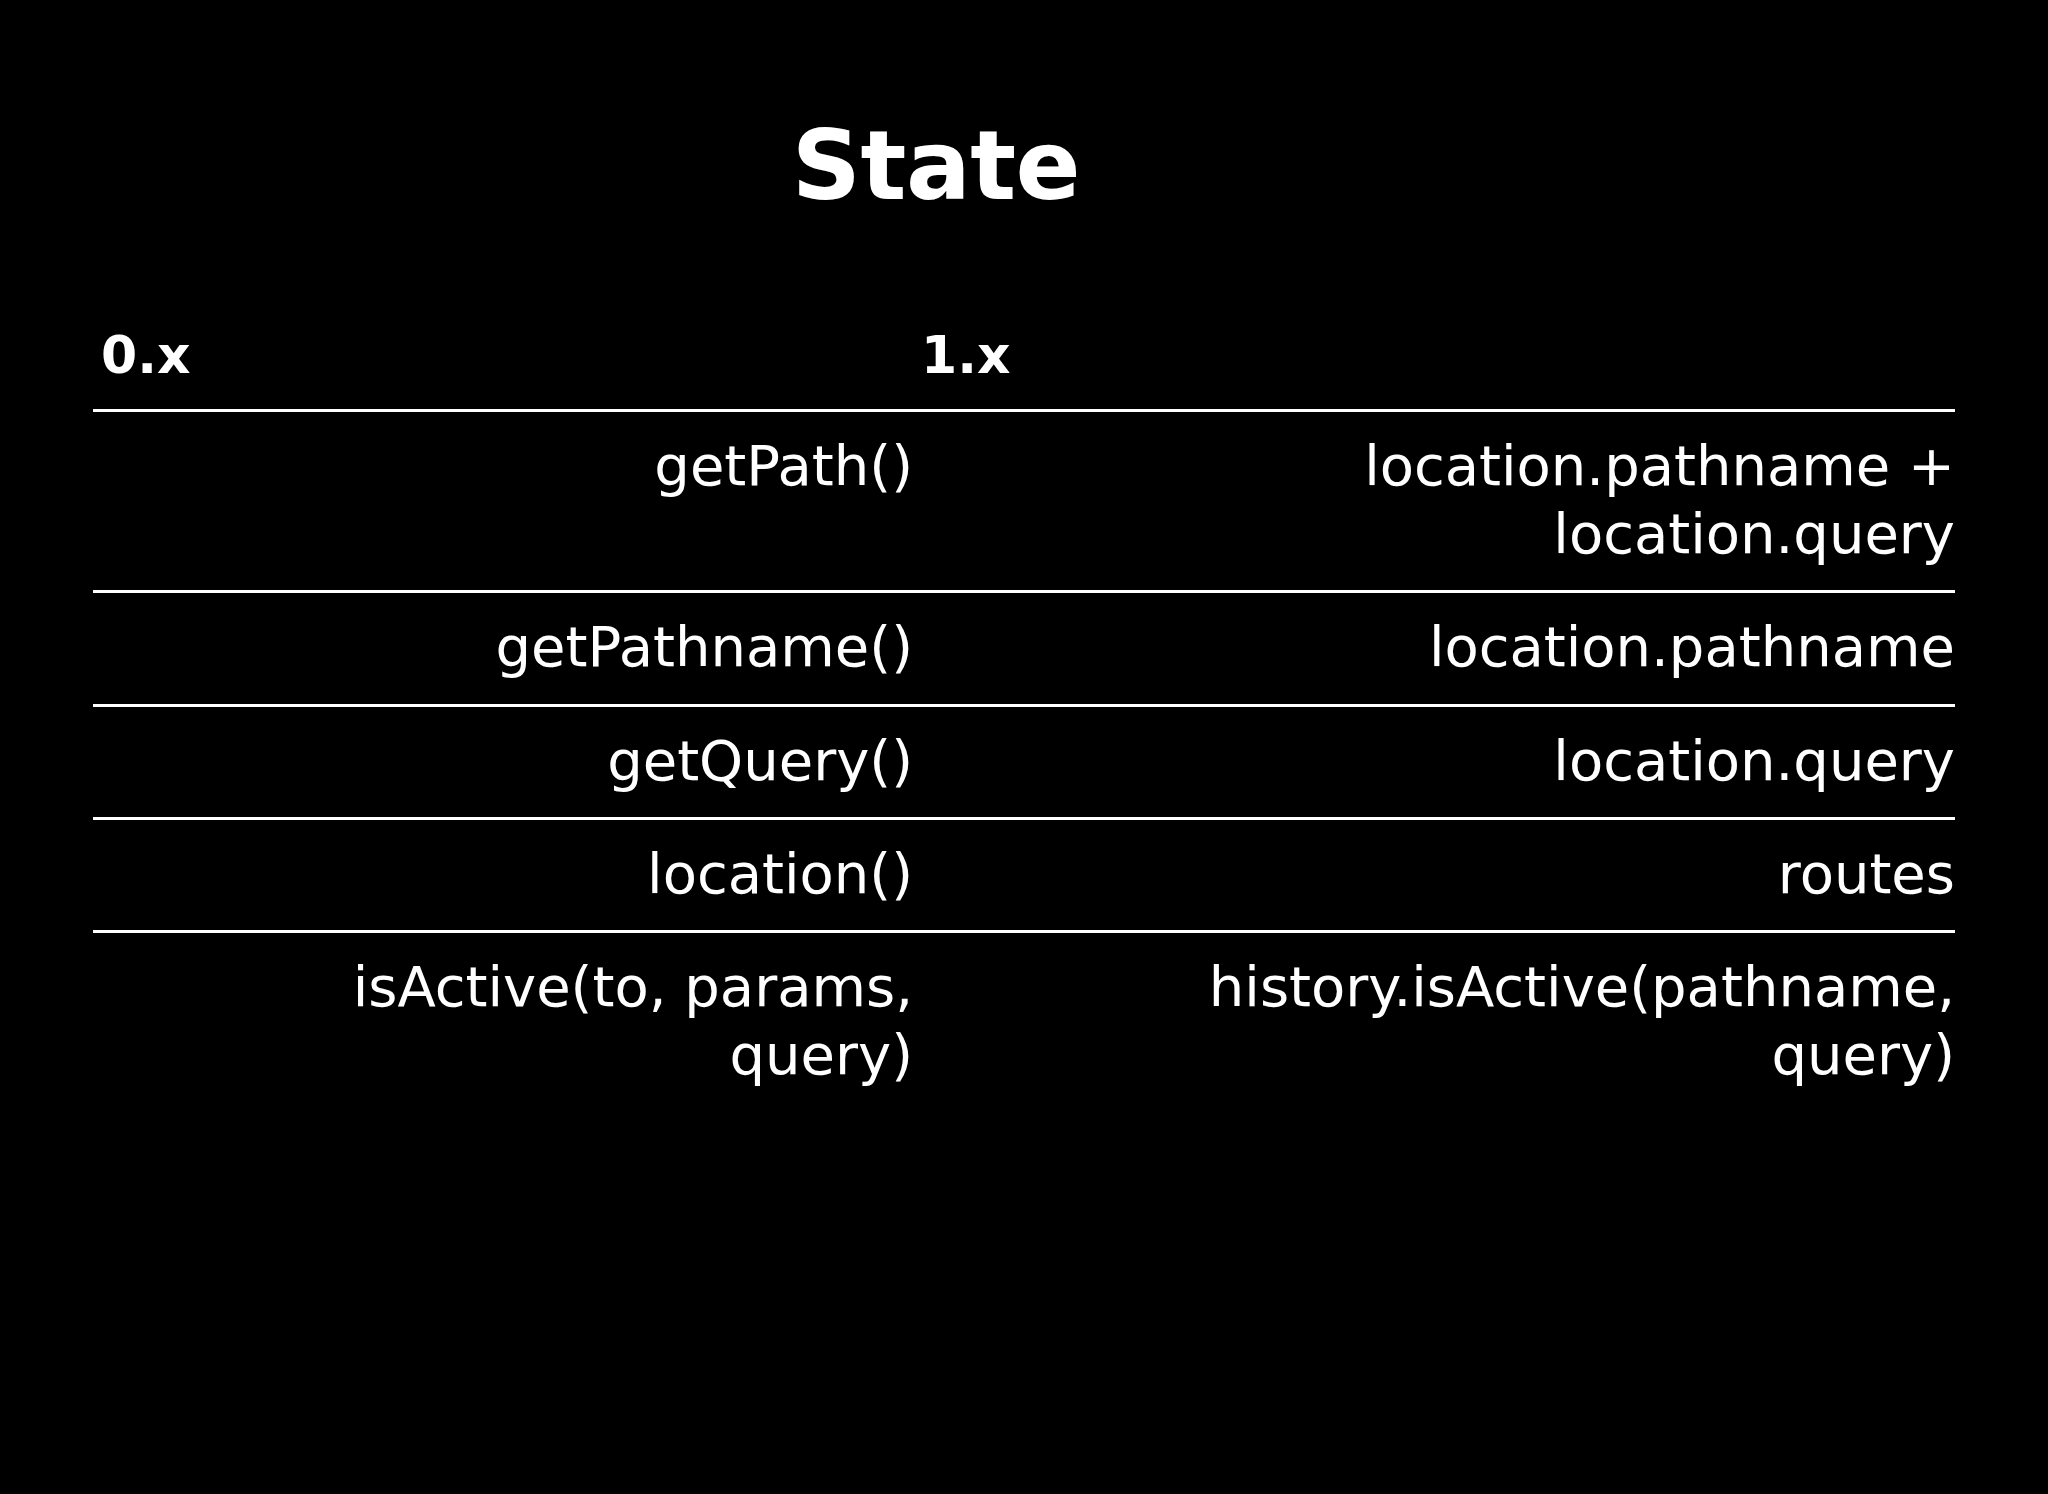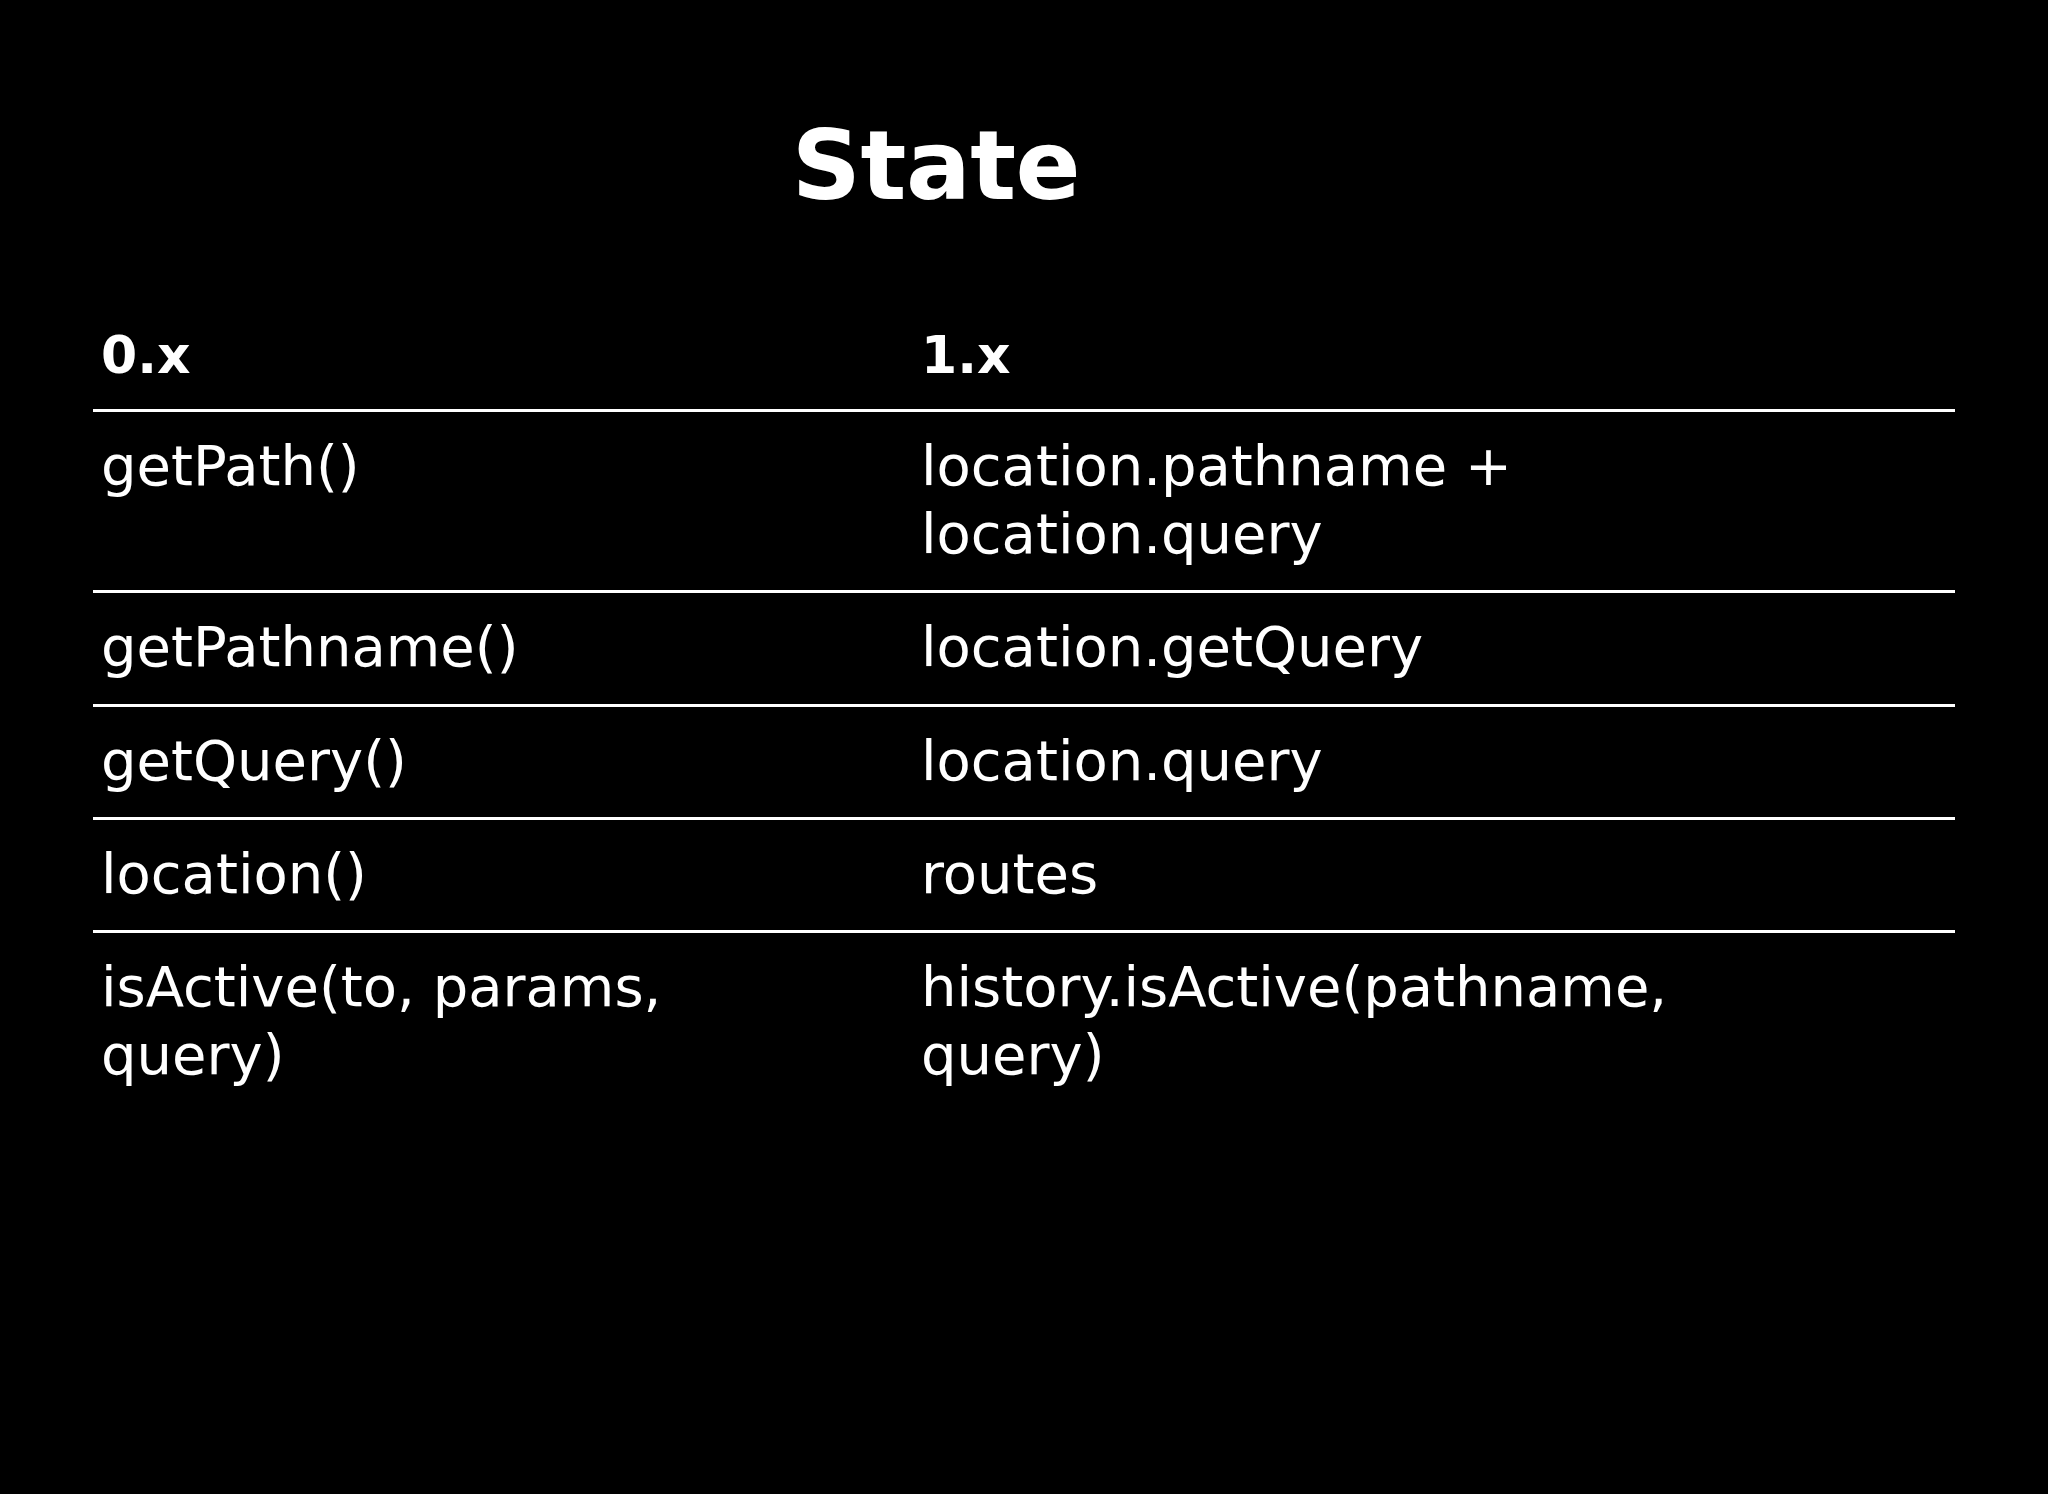--- a/index.html
+++ b/index.html
@@ -49,21 +49,21 @@
     text-align: left;
     font-size: 52px;
     font-weight: bold;
     padding: 0 0 26px 8px;
     vertical-align: bottom;
     line-height: 1.05;
     border-bottom: 3px solid #ffffff;
     color: #ffffff;
   }
   table.cmp td {
-    text-align: left;
+    text-align: right;
     font-size: 56px;
     font-weight: normal;
     padding: 20px 0 22px 8px;
     vertical-align: top;
     line-height: 1.22;
     border-bottom: 3px solid #ffffff;
     color: #ffffff;
   }
   table.cmp tr.last-row td {
     border-bottom: none;
@@ -100,21 +100,21 @@
           <td>
             <span class="cell-text">location.pathname +
 location.query</span>
           </td>
         </tr>
         <tr>
           <td>
             <span class="cell-text">getPathname()</span>
           </td>
           <td>
-            <span class="cell-text">location.getQuery</span>
+            <span class="cell-text">location.pathname</span>
           </td>
         </tr>
         <tr>
           <td>
             <span class="cell-text">getQuery()</span>
           </td>
           <td>
             <span class="cell-text">location.query</span>
           </td>
         </tr>

